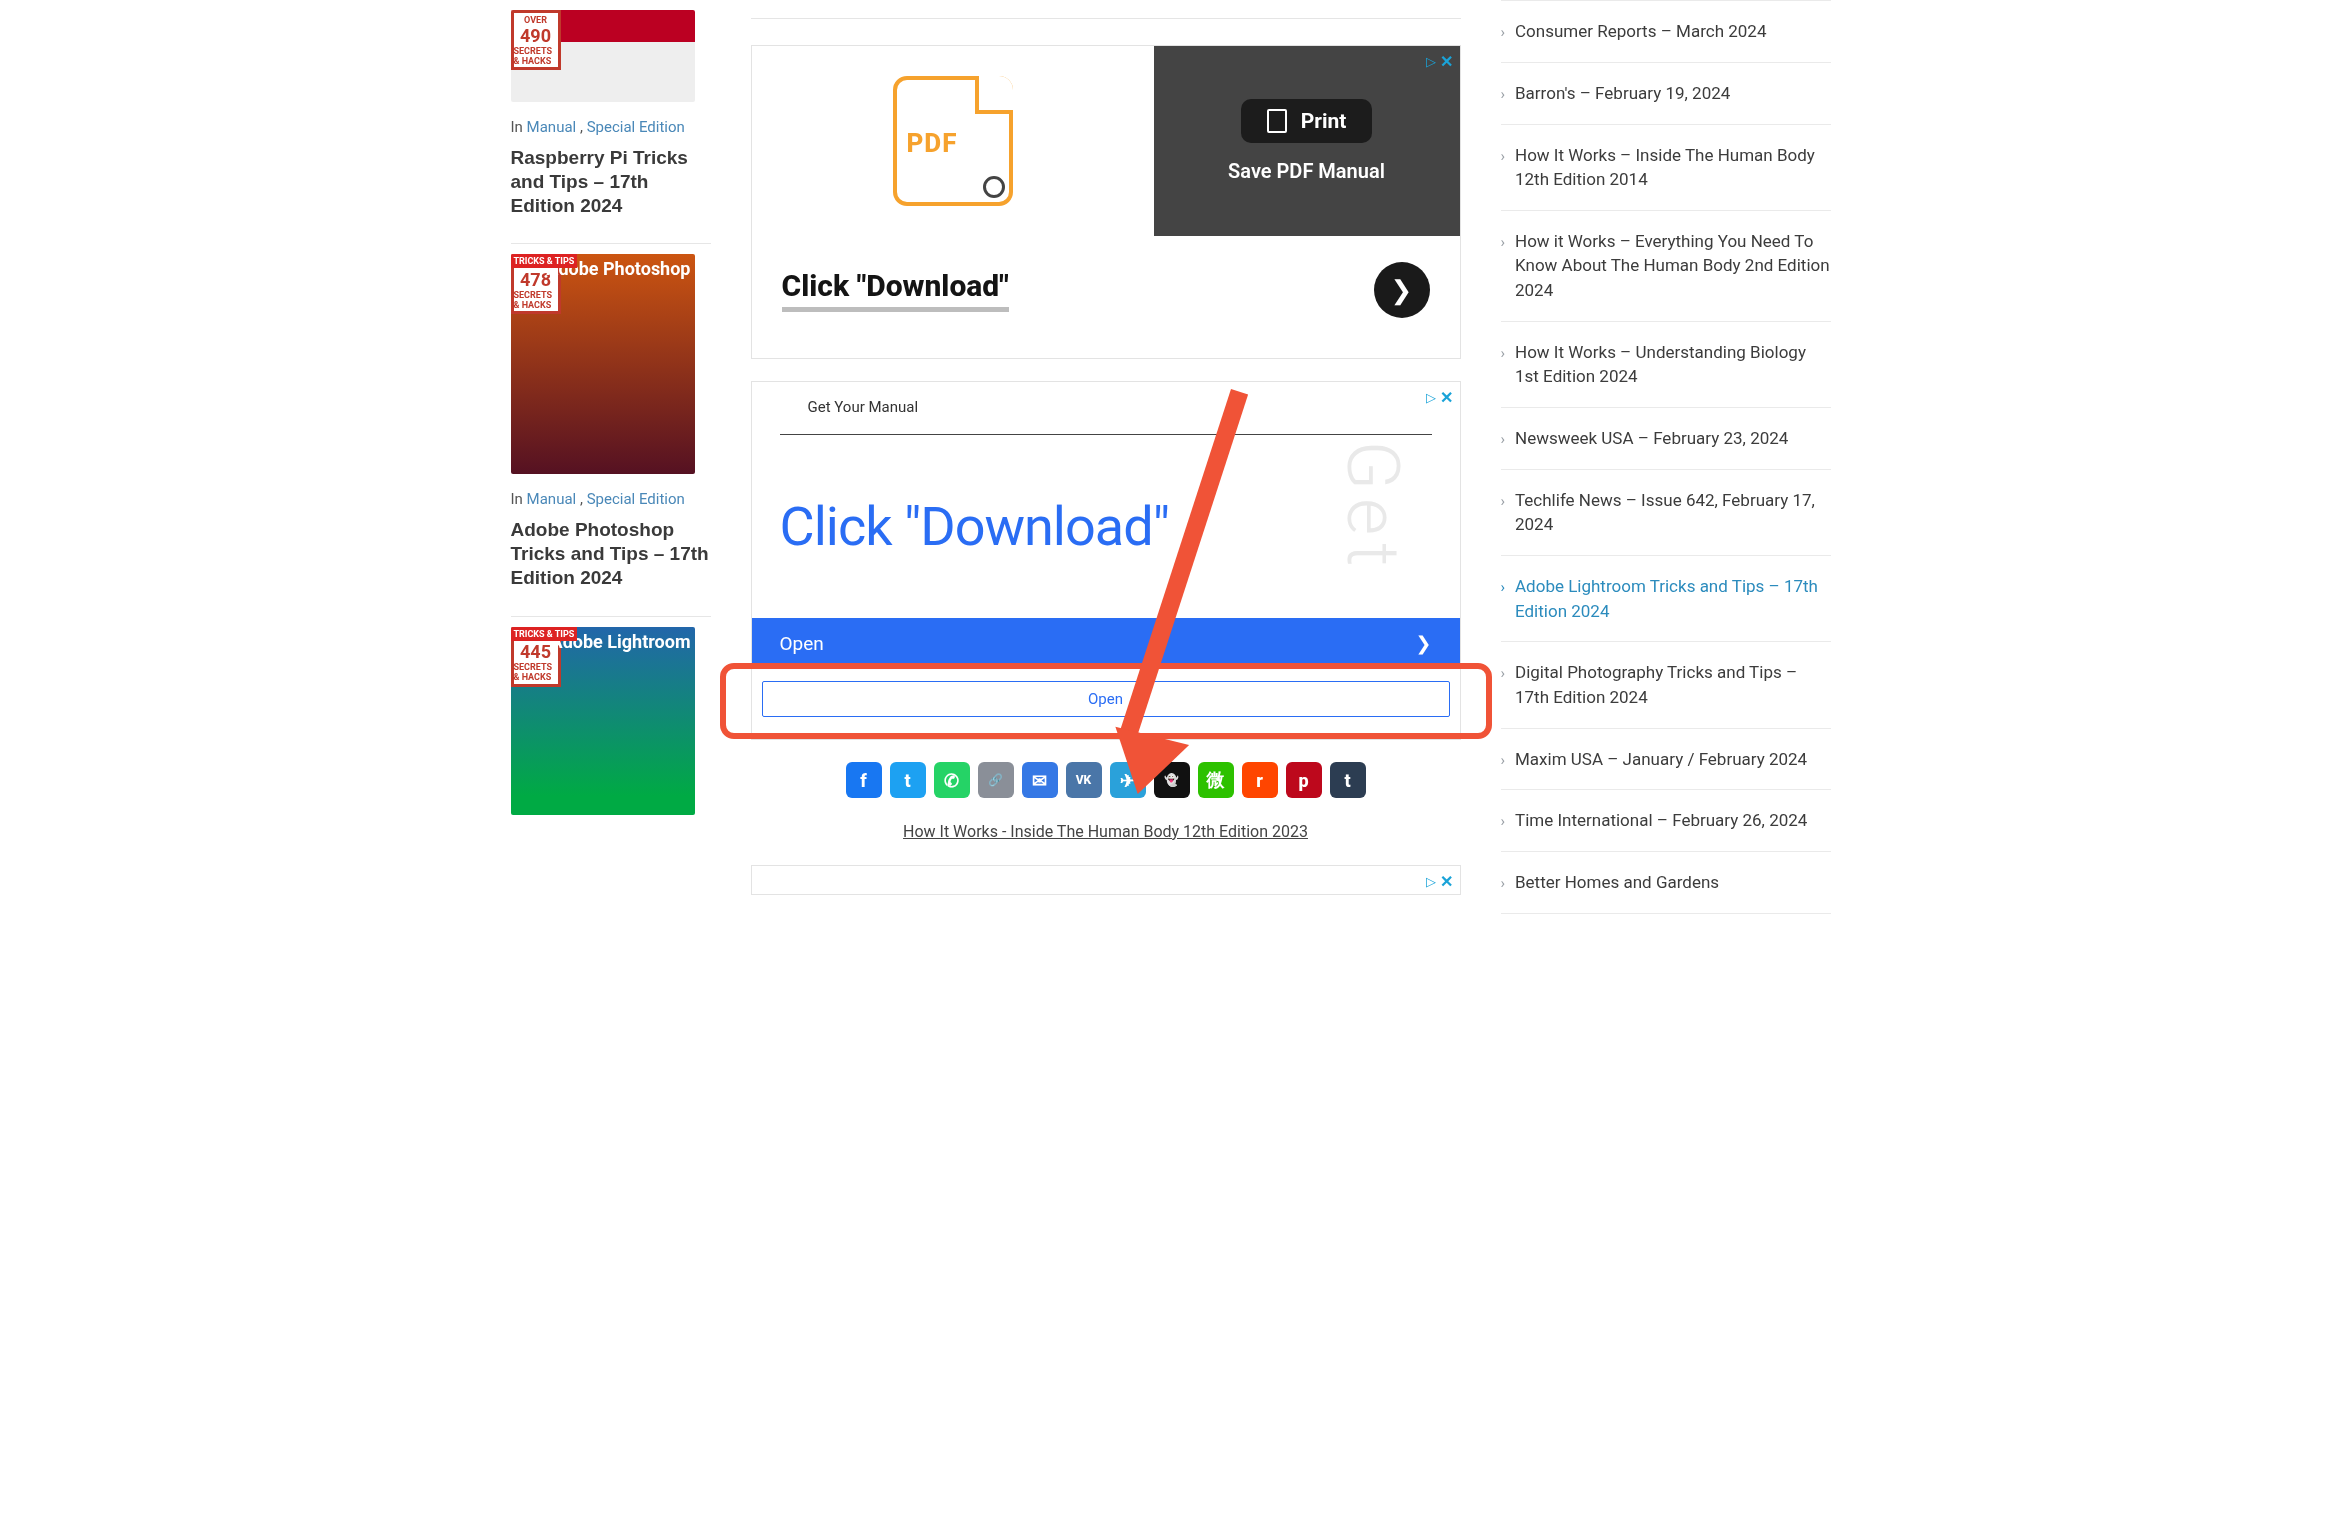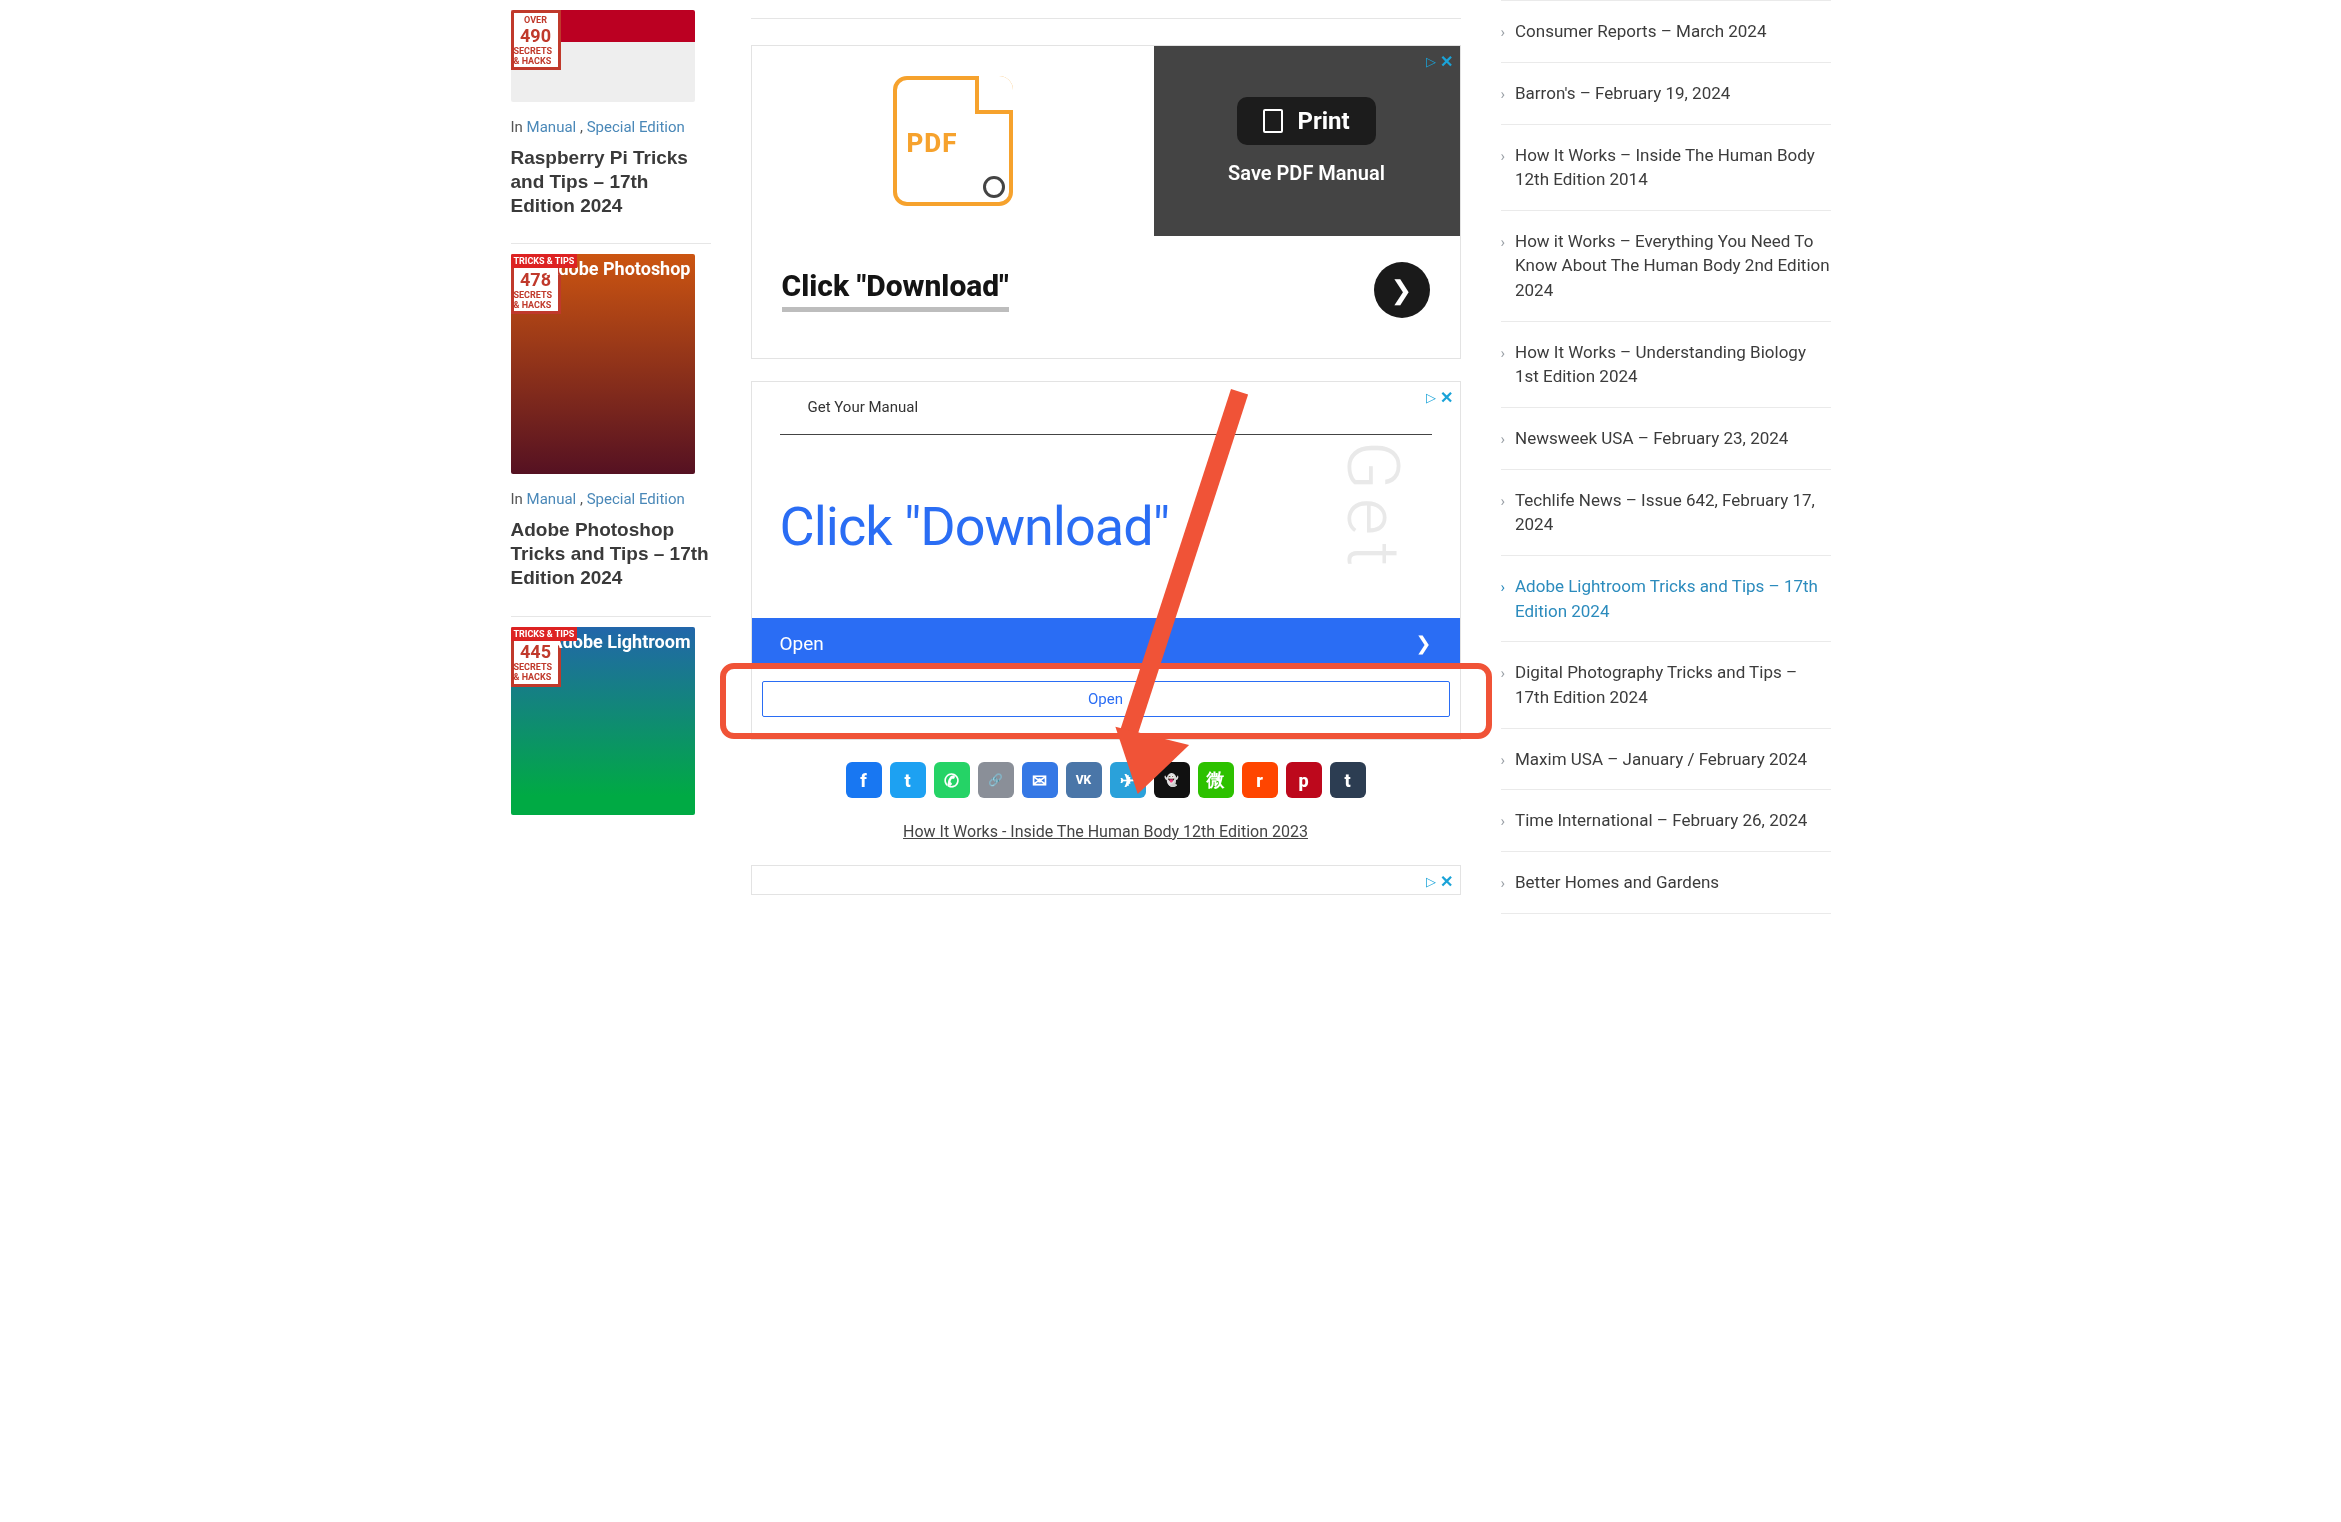--- a/index.html
+++ b/index.html
@@ -25,21 +25,21 @@
   .ad-controls { position:absolute; right:6px; top:6px; display:flex; gap:4px; align-items:center; }
   .ad-controls .tri { color:#1aa3d8; font-size:13px; }
   .ad-controls .x { color:#1aa3d8; font-size:16px; cursor:pointer; font-weight:700; }
   .ad1-top { display:flex; }
   .ad1-left { flex:1; display:flex; align-items:center; justify-content:center; padding:30px 10px; }
   .pdf-ico { width:120px; height:130px; border:4px solid #f6a22d; border-radius:14px; position:relative; }
   .pdf-ico::before { content:""; position:absolute; right:-4px; top:-4px; width:34px; height:34px; background:#fff; border-left:4px solid #f6a22d; border-bottom:4px solid #f6a22d; border-top-right-radius:14px; }
   .pdf-ico .lab { position:absolute; left:10px; top:48px; font-weight:800; color:#f6a22d; font-size:26px; letter-spacing:1px; }
   .pdf-ico .ref { position:absolute; right:4px; bottom:4px; width:22px; height:22px; border:3px solid #444; border-radius:50%; }
   .ad1-right { width:306px; background:#444; color:#fff; display:flex; flex-direction:column; align-items:center; justify-content:center; padding:18px; }
-  .ad1-right .printbtn { background:#1c1c1c; color:#fff; padding:10px 26px; border-radius:10px; display:flex; align-items:center; gap:14px; font-size:24px; font-weight:700; }
+  .ad1-right .printbtn { background:#1c1c1c; color:#fff; padding:10px 26px; border-radius:10px; display:flex; align-items:center; gap:14px; font-size:21px; font-weight:700; }
   .ad1-right .printbtn .doc { width:20px; height:24px; border:2px solid #fff; border-radius:2px; position:relative; }
   .ad1-right .sub { margin-top:16px; font-size:20px; font-weight:600; }
   .ad1-bot { display:flex; align-items:center; padding:26px 30px 40px; gap:20px; }
   .ad1-bot .cta { font-size:30px; font-weight:800; color:#141414; border-bottom:5px solid #bdbdbd; padding-bottom:4px; }
   .ad1-bot .arrow-circle { margin-left:auto; width:56px; height:56px; background:#1a1a1a; border-radius:50%; display:flex; align-items:center; justify-content:center; color:#fff; font-size:26px; }
   .ad2 { position:relative; }
   .ad2 .hdr { font-size:15px; color:#333; padding:16px 28px 18px; border-bottom:1px solid #444; margin:0 28px 0; }
   .ad2 .body { padding:60px 28px 60px; position:relative; }
   .ad2 .big { font-size:54px; color:#2a6df4; font-weight:400; letter-spacing:-1px; }
   .ad2 .ghost { position:absolute; right:20px; top:30px; font-size:72px; color:#e9e9e9; transform:rotate(90deg); font-weight:300; letter-spacing:8px; }

